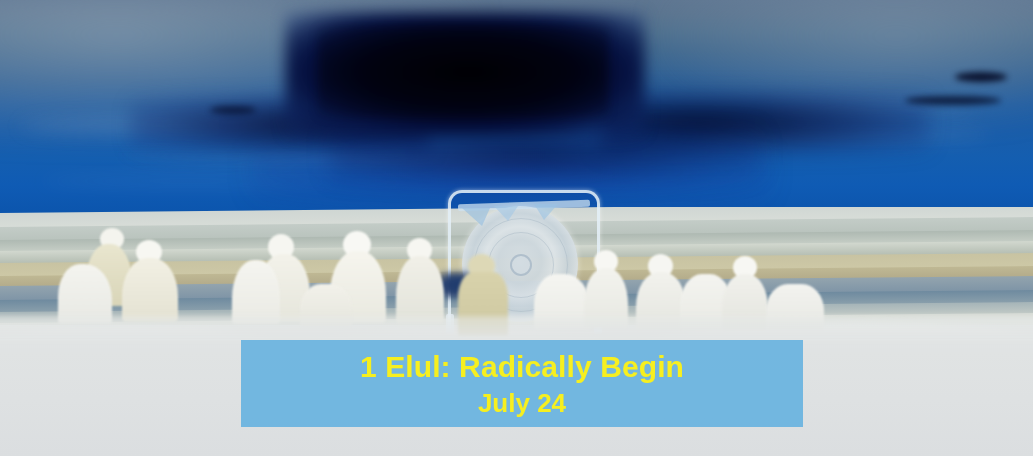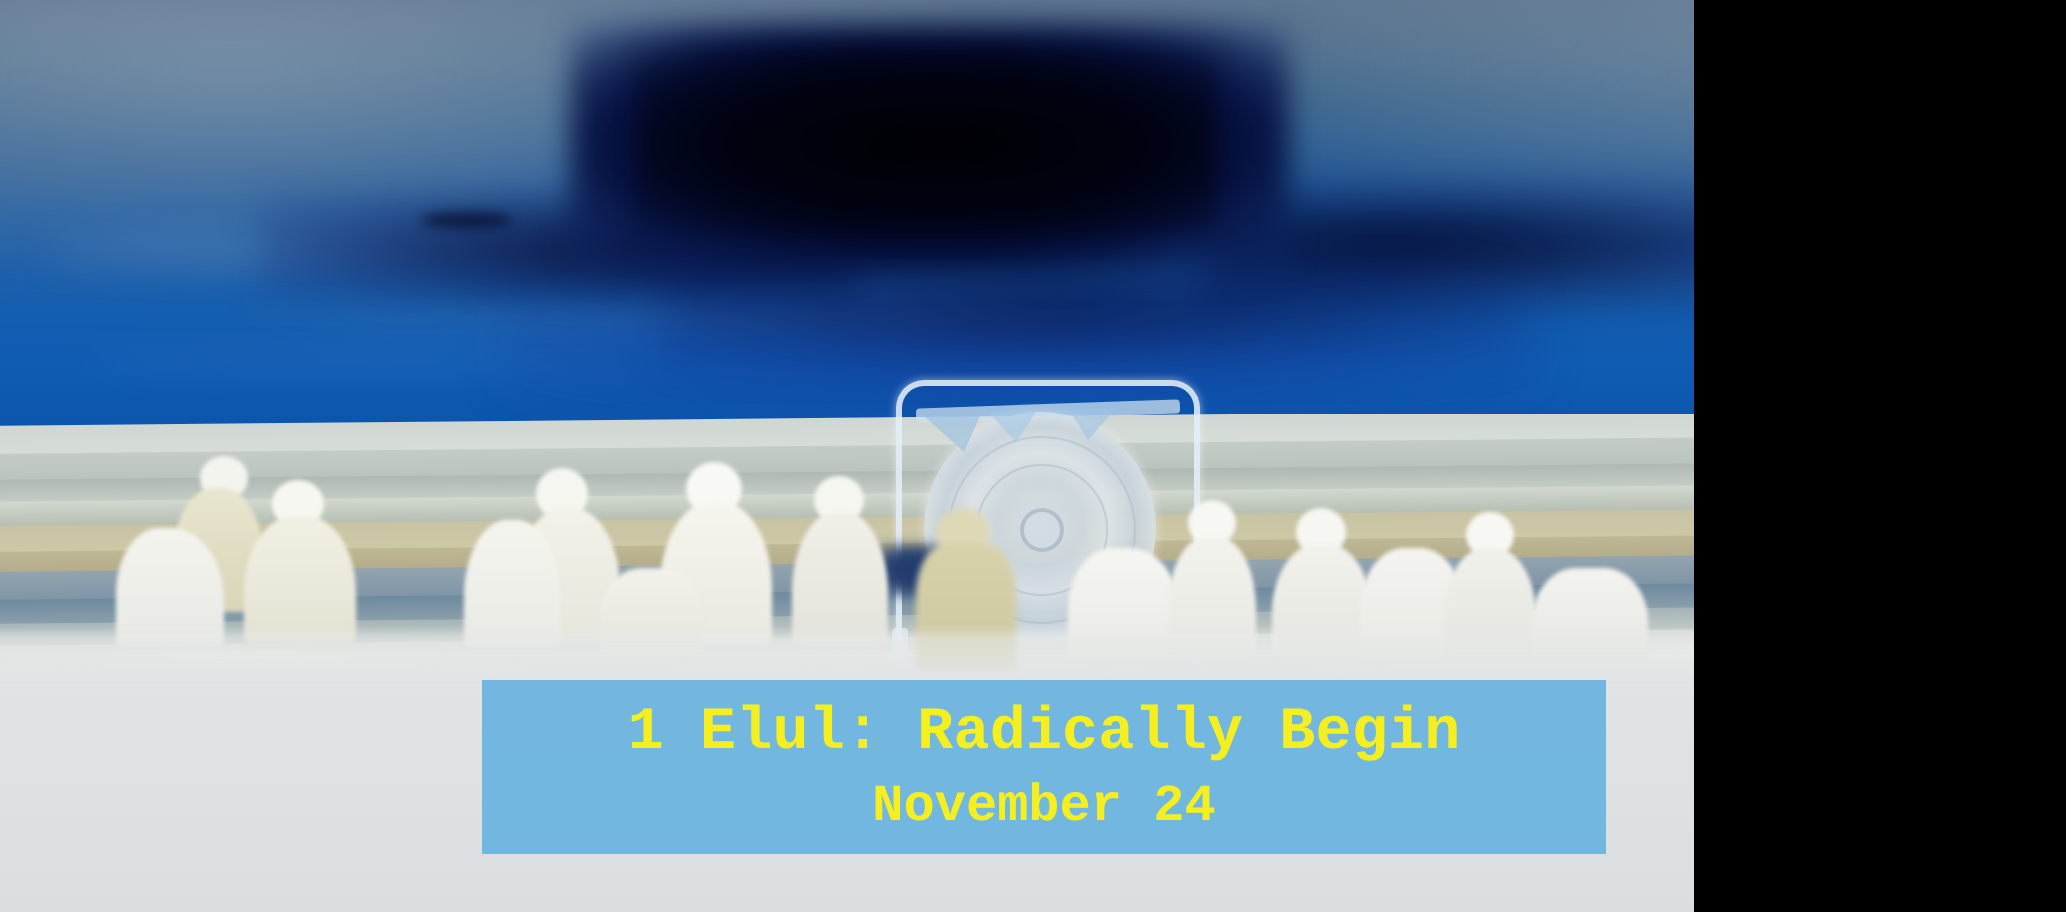--- a/index.html
+++ b/index.html
@@ -3,24 +3,24 @@
 <meta charset="utf-8">
 <title>1 Elul: Radically Begin</title>
 <style>
   html, body {
     margin: 0;
     padding: 0;
     background: #000;
   }
   #stage {
     position: relative;
-    width: 847px;
+    width: 1033px;
     height: 456px;
     overflow: hidden;
-    font-family: Liberation Mono, monospace;
+    font-family: Liberation Sans, sans-serif;
     background: #dfe2e3;
   }
 
   
   .sky {
     position: absolute;
     left: 0; top: 0;
     width: 1033px;
     height: 232px;
     background:
@@ -457,16 +457,16 @@
   </div>
 
   <div style="position:absolute; left:-10px; top:316px; width:1053px; height:46px;
               background:linear-gradient(180deg, rgba(230,233,232,0.55) 0%, #e1e4e4 55%, #dfe2e3 100%);
               filter:blur(2.5px);"></div>
   <div style="position:absolute; left:0; top:352px; width:1033px; height:104px;
               background:linear-gradient(180deg,#e0e3e3 0%,#dee1e2 45%,#dbdee0 100%);"></div>
 
   <div class="caption">
     <div class="line1">1 Elul: Radically Begin</div>
-    <div class="line2">November 24</div>
+    <div class="line2">July 24</div>
   </div>
 
 </div>
 
 </body></html>

